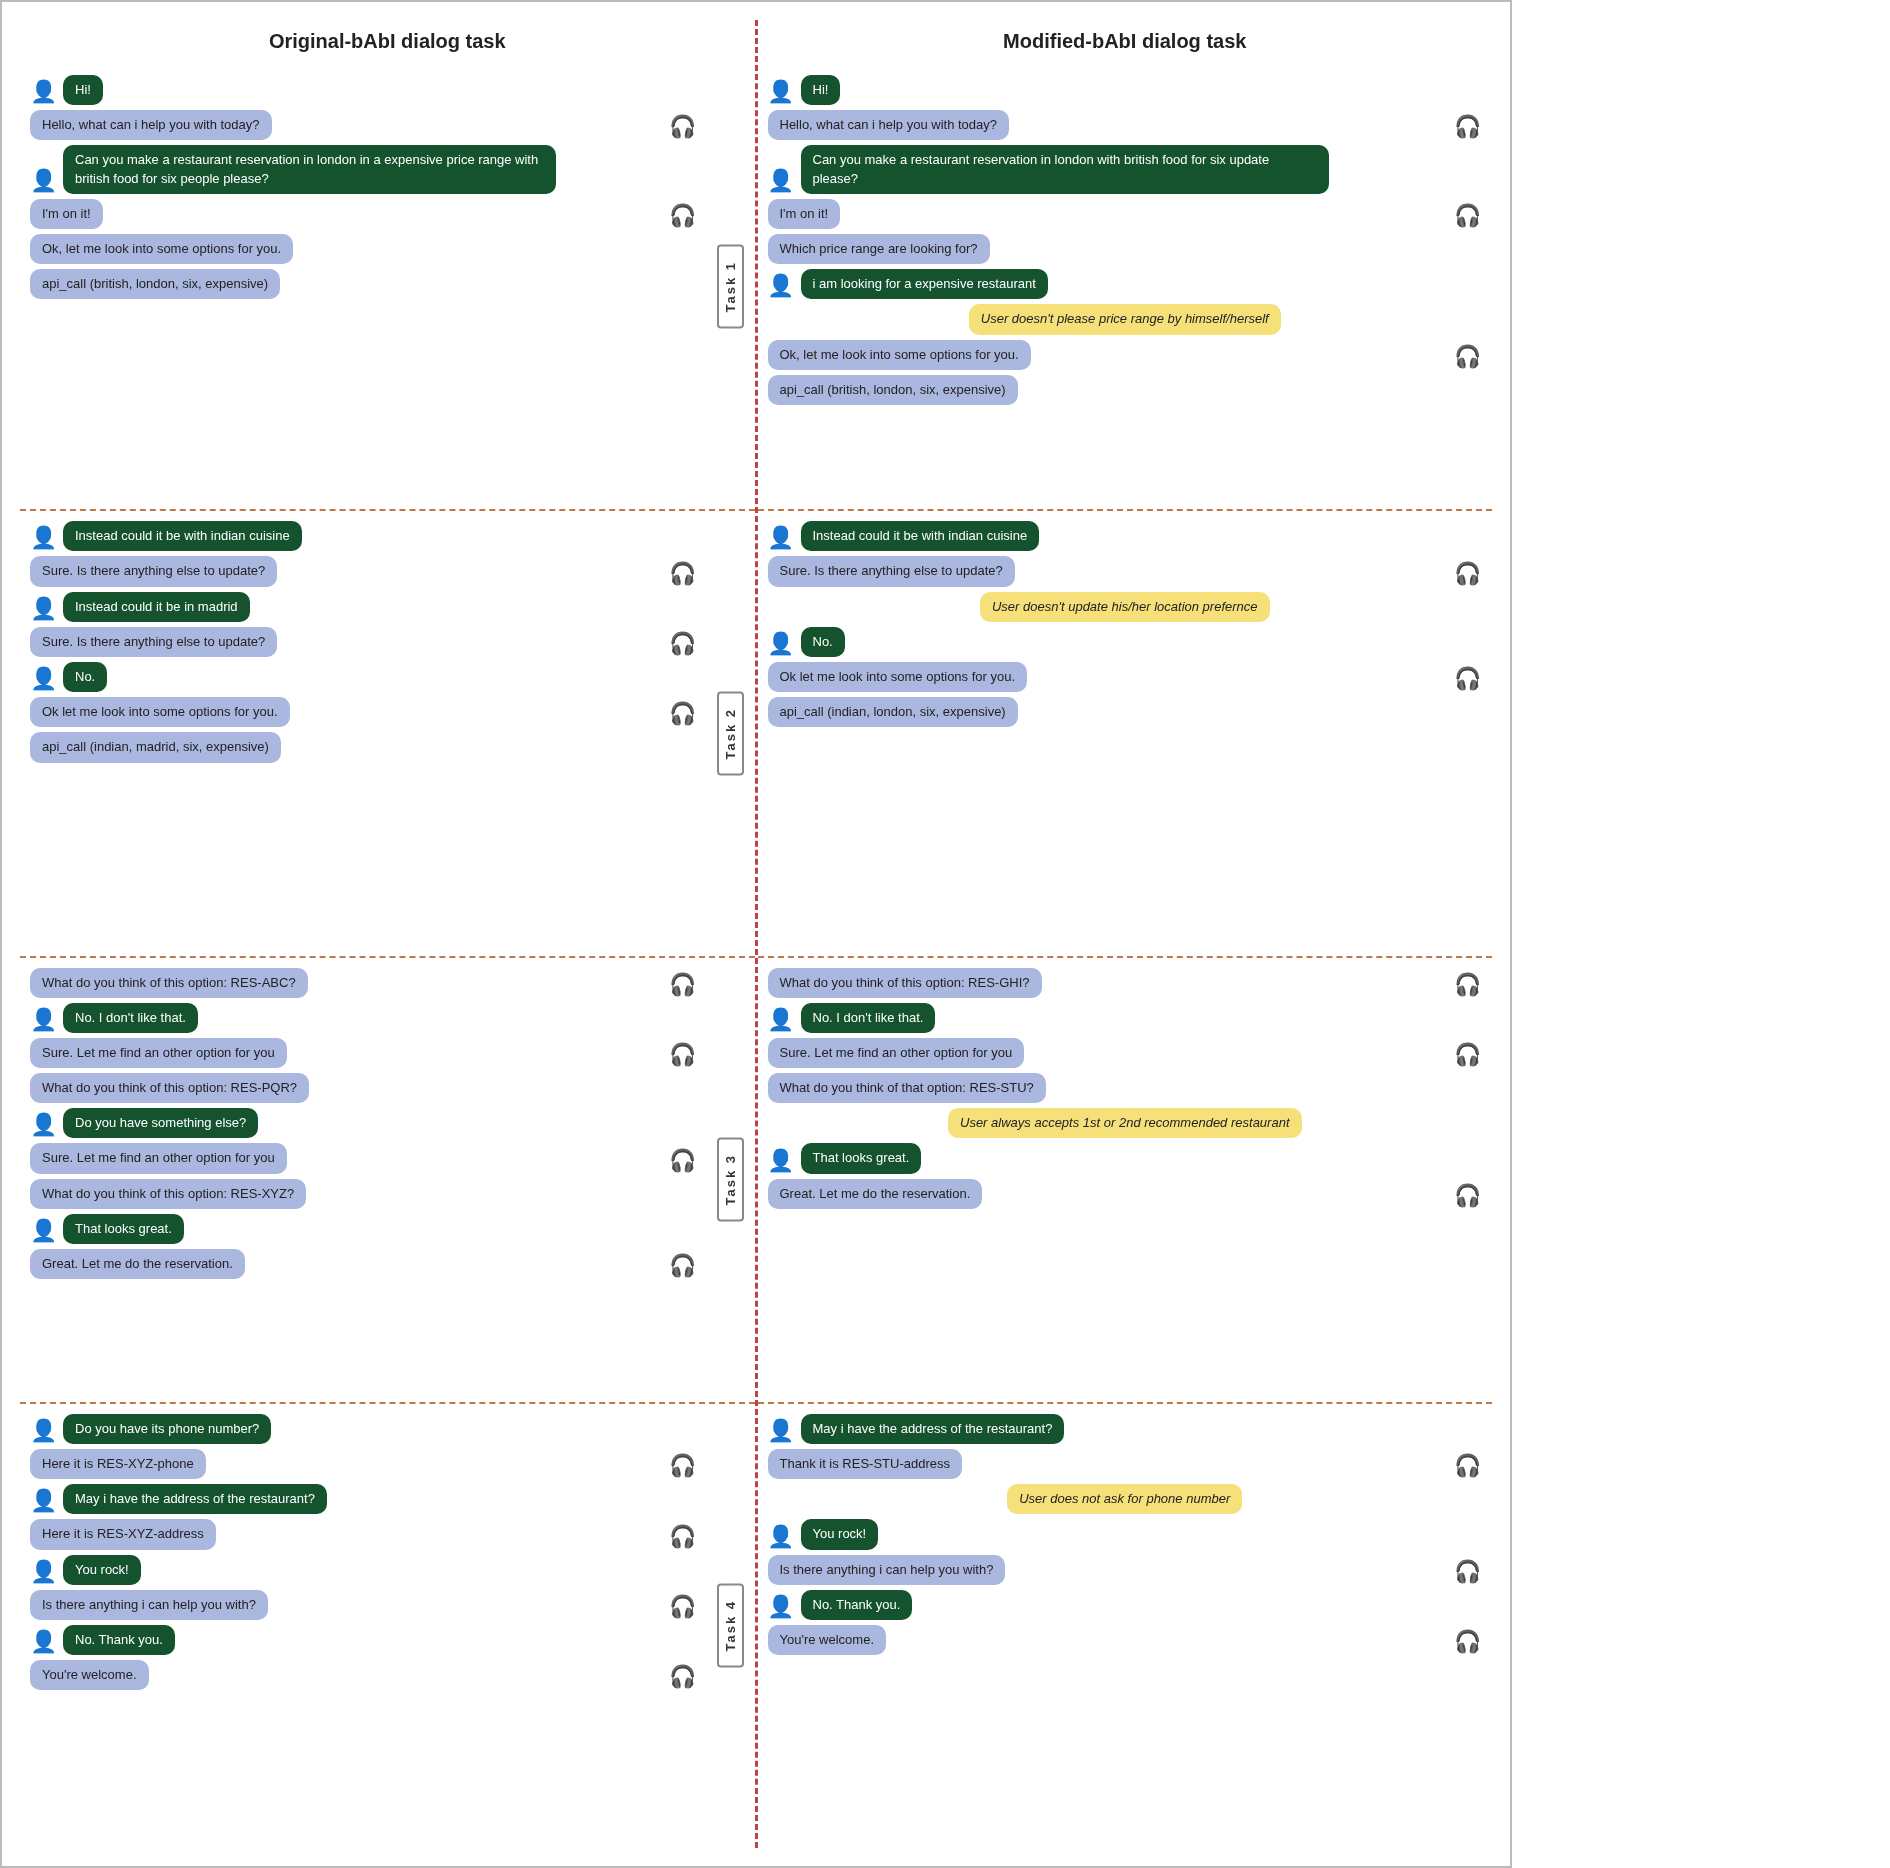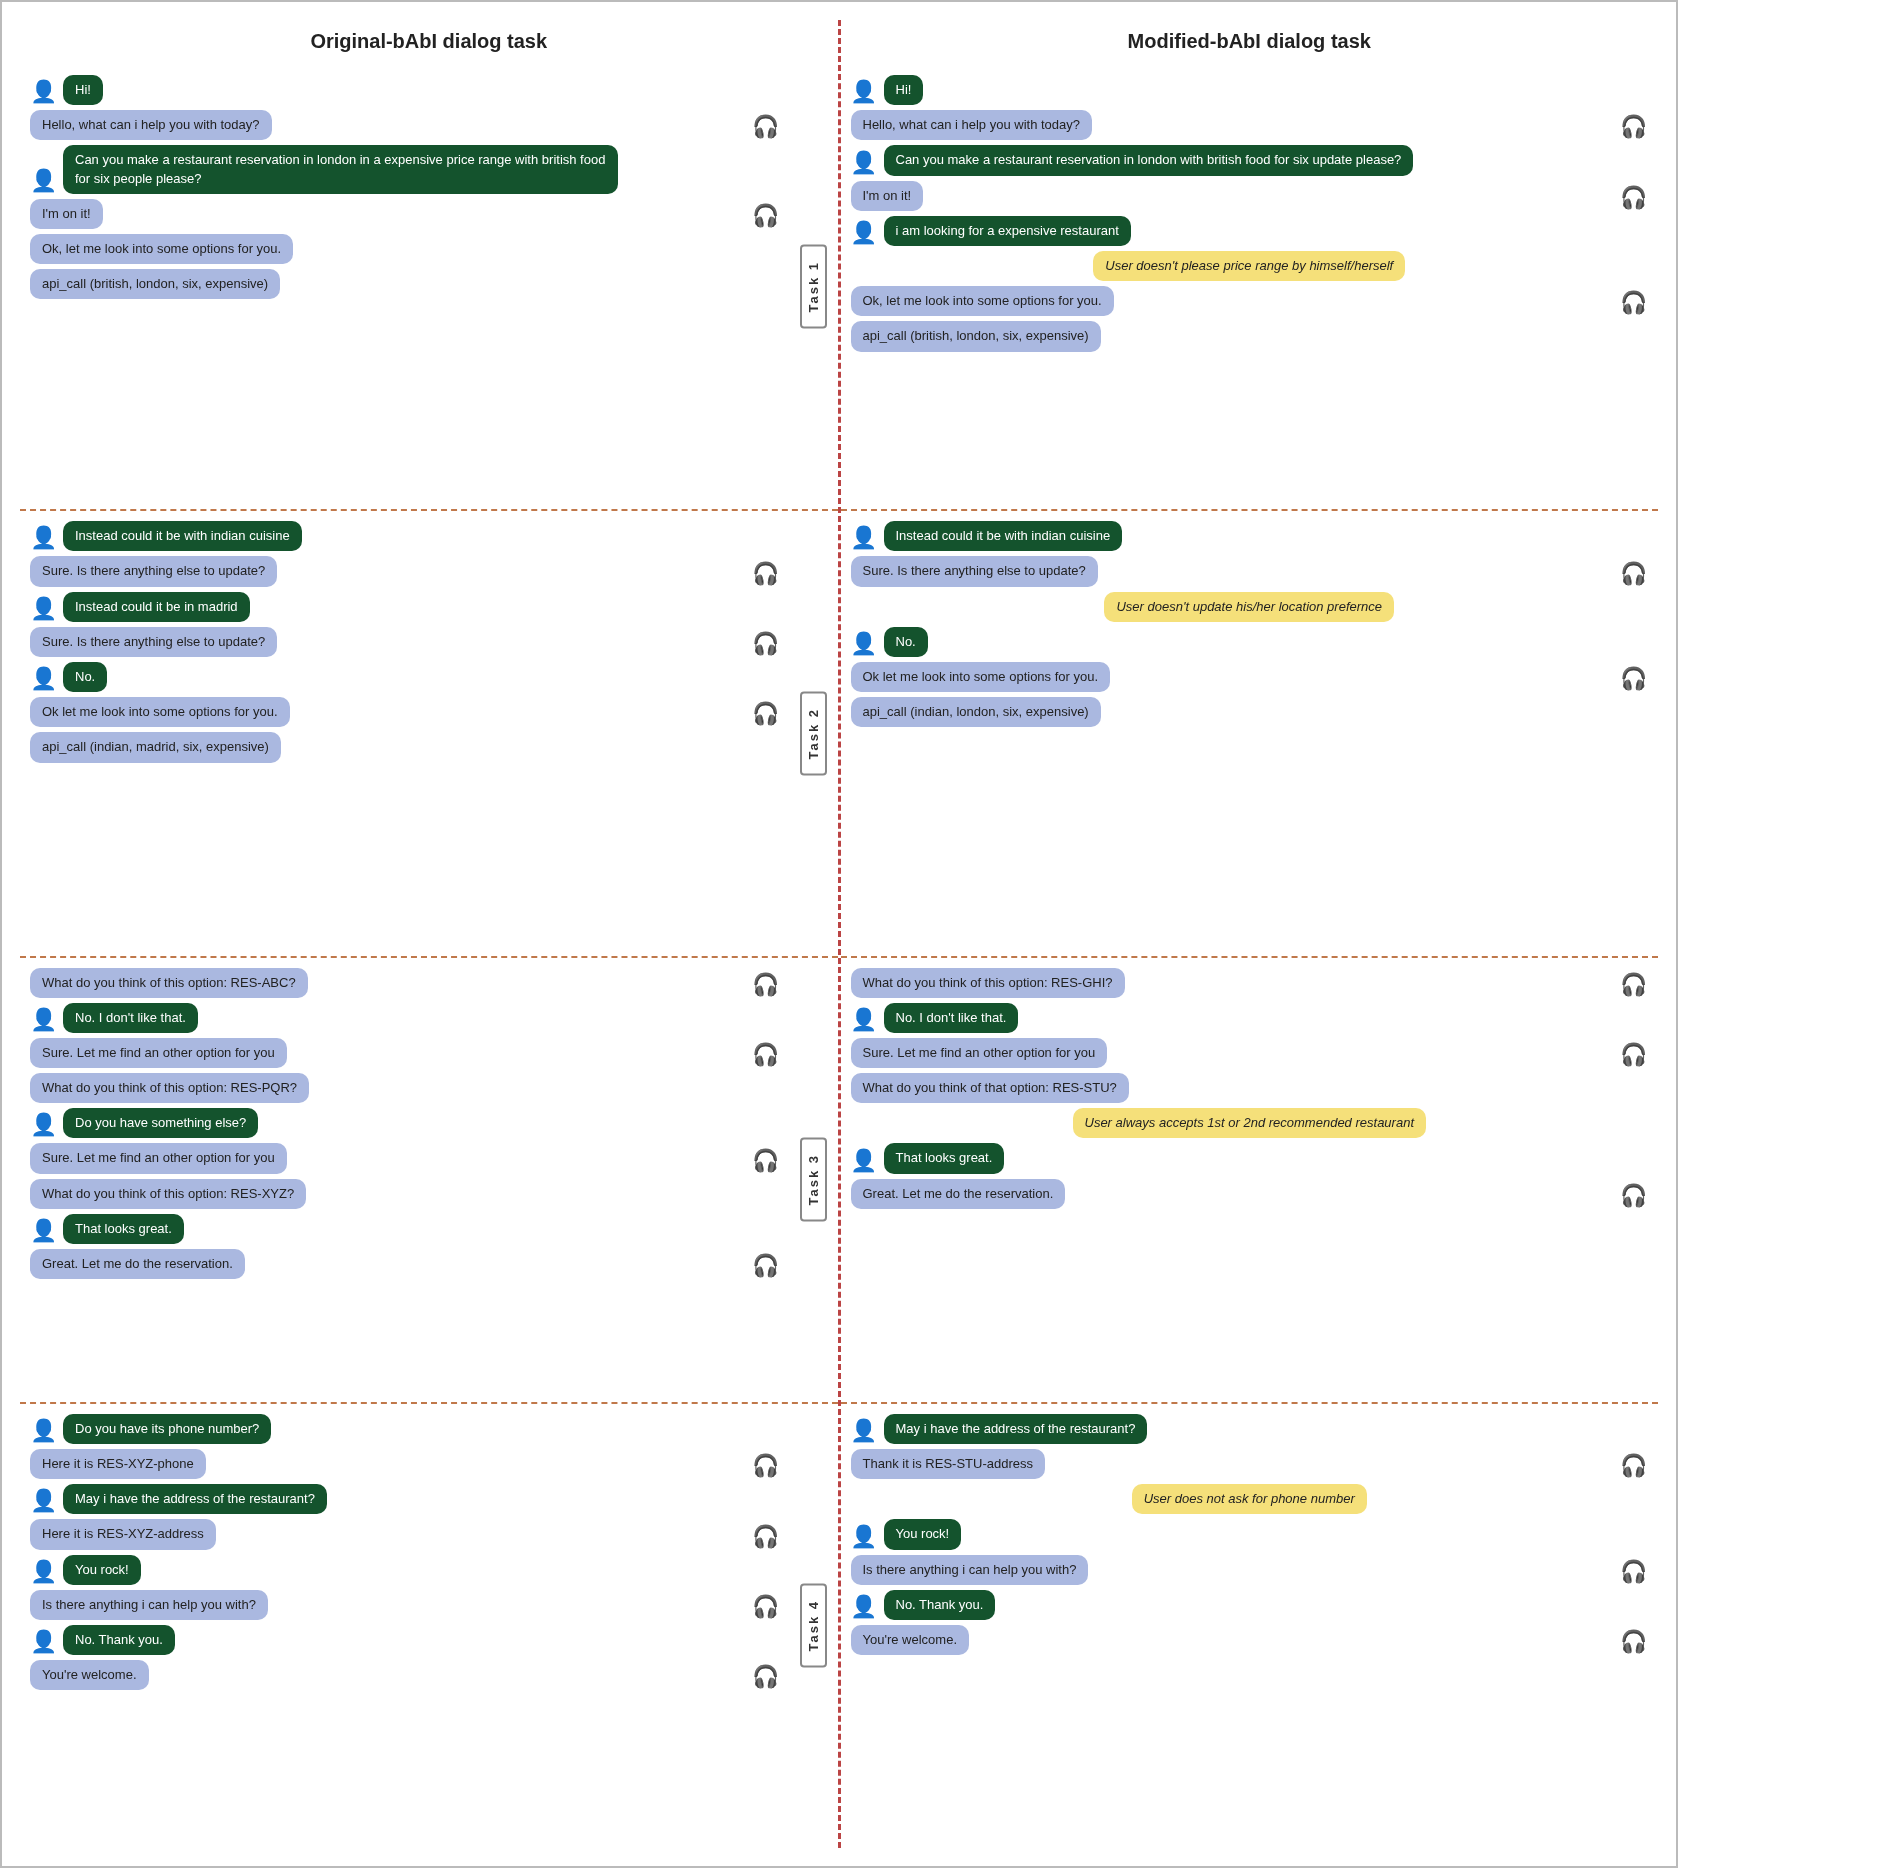--- a/index.html
+++ b/index.html
@@ -6,21 +6,21 @@
     body {
       background: #fff;
       font-family: Arial, sans-serif;
       font-size: 13px;
       width: 1890px;
       min-height: 1868px;
     }
     .outer {
       display: flex;
       flex-direction: column;
-      width: 1678px;
+      width: 1512px;
       min-height: 1868px;
       padding: 18px 18px 18px 18px;
       border: 2px solid #bbb;
     }
     .msg-row {
       display: flex;
       flex-direction: row;
       align-items: flex-end;
       gap: 5px;
       width: 100%;
@@ -366,20 +366,24 @@
                   <span style="font-size:22px;">👤</span>
                 </div>
                 <div class="bubble green">Can you make a restaurant reservation in london with british food for six update please?</div>
               </div>
               <div class="msg-row right">
                 <div class="bubble blue">I'm on it!</div>
                 <div class="avatar right">
                   <span style="font-size:22px;">🎧</span>
                 </div>
               </div>
+              <div class="msg-row right">
+                <div class="bubble blue">Which price range are looking for?</div>
+                <div style="width:28px"></div>
+              </div>
               <div class="msg-row left">
                 <div class="avatar">
                   <span style="font-size:22px;">👤</span>
                 </div>
                 <div class="bubble green">i am looking for a expensive restaurant</div>
               </div>
               <div class="msg-row center">
                 <div class="bubble yellow" style="max-width:88%;text-align:center;">User doesn't please price range by himself/herself</div>
               </div>
               <div class="msg-row right">

